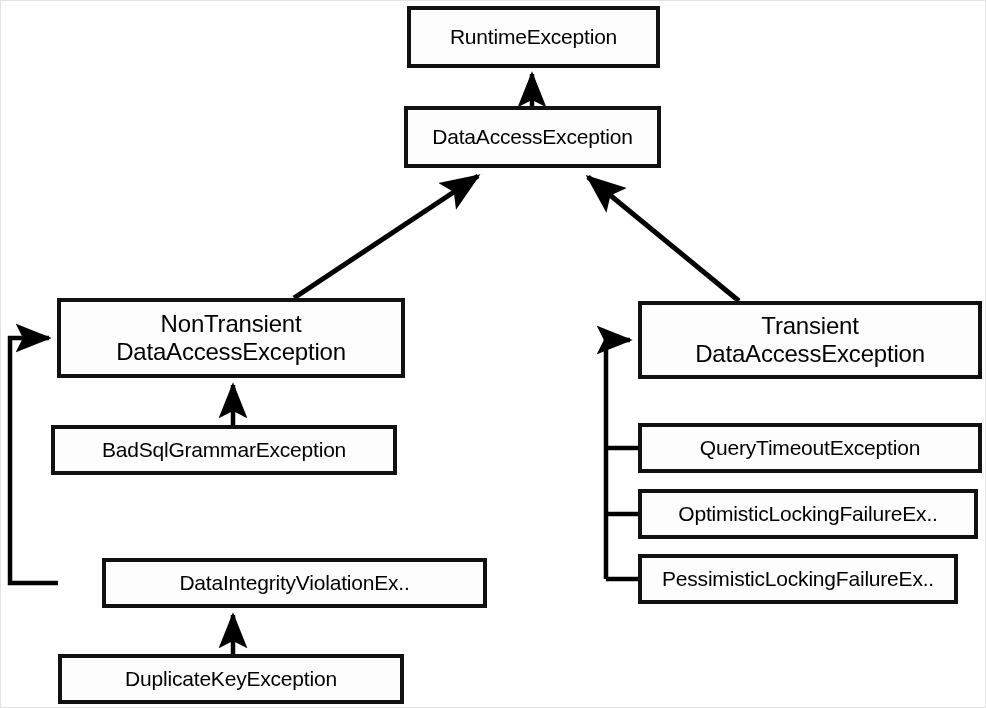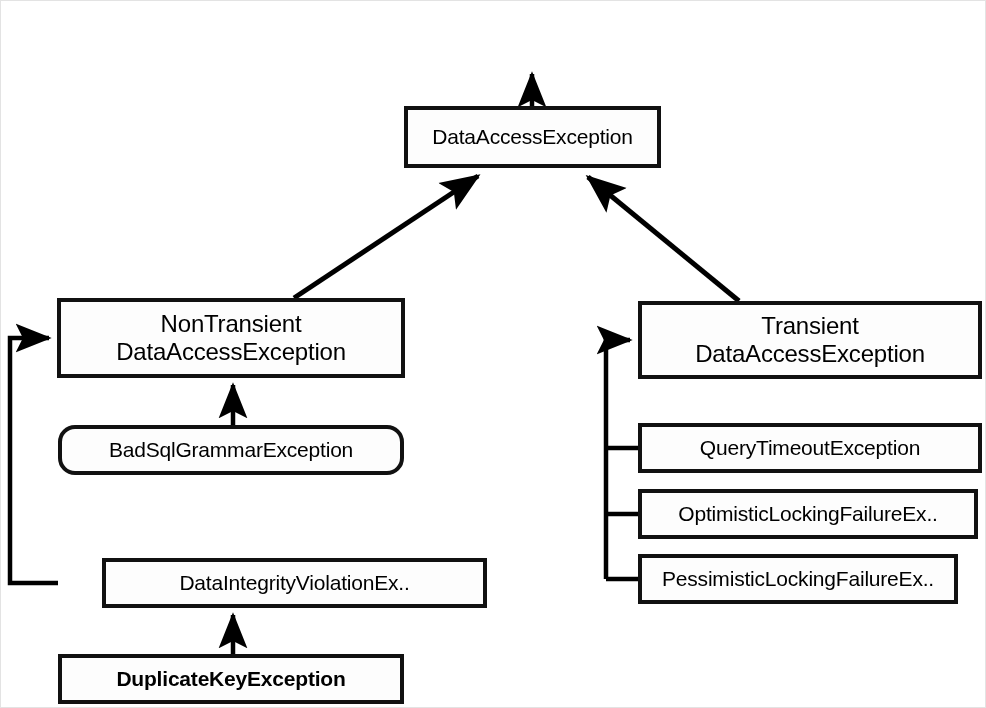--- a/index.html
+++ b/index.html
@@ -73,31 +73,32 @@
     <line x1="232" y1="653" x2="232" y2="614" stroke="#000000" stroke-width="4.5" marker-end="url(#arrowhead)"></line>
 
     <path d="M57,582 L9,582 L9,337 L48,337" fill="none" stroke="#000000" stroke-width="4.5" marker-end="url(#arrowhead)"></path>
 
     <path d="M605,578 L605,339 L629,339" fill="none" stroke="#000000" stroke-width="4.5" marker-end="url(#arrowhead)"></path>
     <line x1="605" y1="447" x2="637" y2="447" stroke="#000000" stroke-width="4.5"></line>
     <line x1="605" y1="513" x2="637" y2="513" stroke="#000000" stroke-width="4.5"></line>
     <line x1="605" y1="578" x2="637" y2="578" stroke="#000000" stroke-width="4.5"></line>
   </svg>
 
+  <div class="node" style="left:406px; top:5px; width:253px; height:62px;">RuntimeException</div>
 
   <div class="node" style="left:403px; top:105px; width:257px; height:62px;">DataAccessException</div>
 
   <div class="node tall" style="left:56px; top:297px; width:348px; height:80px;">NonTransient
 DataAccessException</div>
 
-  <div class="node" style="left:57px; top:424px; width:346px; height:50px;border-radius:17px;">BadSqlGrammarException</div>
+  <div class="node" style="left:50px; top:424px; width:346px; height:50px;">BadSqlGrammarException</div>
 
   <div class="node" style="left:57px; top:557px; width:385px; height:50px;margin-left:44px;">DataIntegrityViolationEx..</div>
 
-  <div class="node" style="left:57px; top:653px; width:346px; height:50px;font-weight:bold;">DuplicateKeyException</div>
+  <div class="node" style="left:57px; top:653px; width:346px; height:50px;">DuplicateKeyException</div>
 
   <div class="node tall" style="left:637px; top:300px; width:344px; height:78px;">Transient
 DataAccessException</div>
 
   <div class="node" style="left:637px; top:422px; width:344px; height:50px;">QueryTimeoutException</div>
 
   <div class="node" style="left:637px; top:488px; width:340px; height:50px;">OptimisticLockingFailureEx..</div>
 
   <div class="node" style="left:637px; top:553px; width:320px; height:50px;">PessimisticLockingFailureEx..</div>
 

